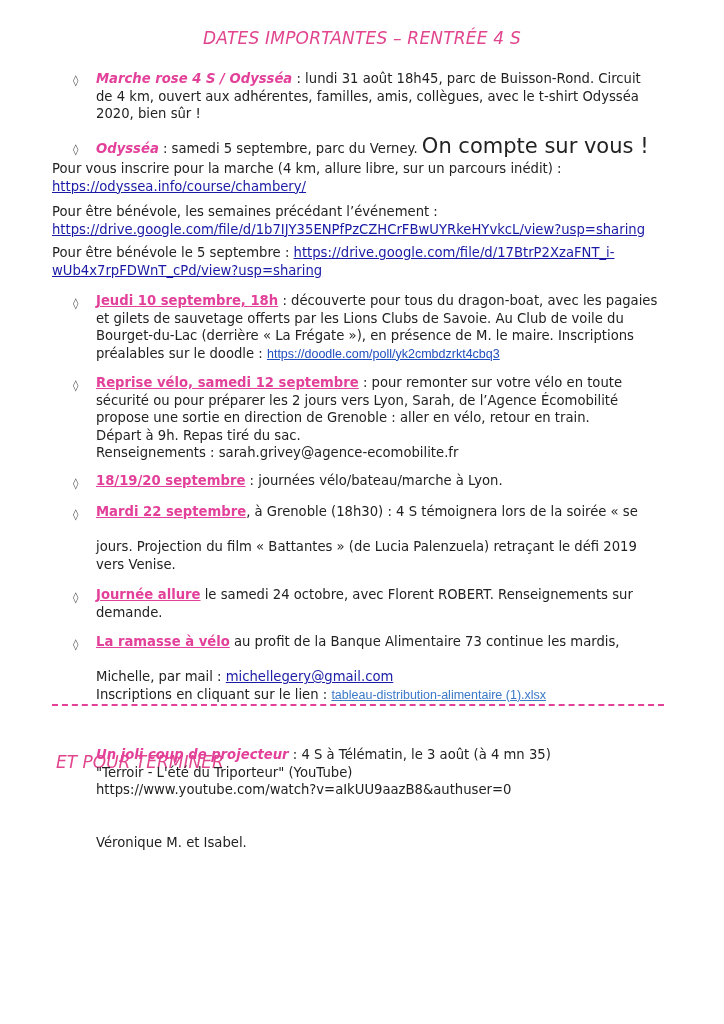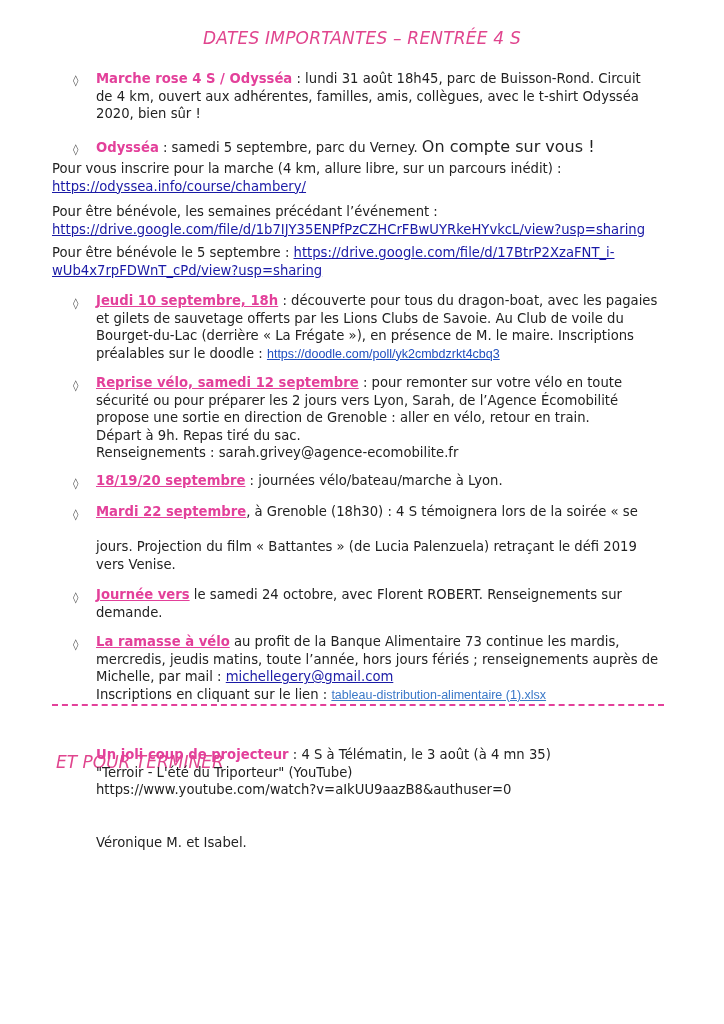--- a/index.html
+++ b/index.html
@@ -6,31 +6,31 @@
   body {
     width: 724px; height: 1024px; position: relative; overflow: hidden;
     font-family: "DejaVu Sans", sans-serif; font-size: 13.2px; color: #222222;
     line-height: 17.6px;
   }
   .abs { position: absolute; }
   .title {
     left: 0; width: 724px; top: 30px; text-align: center;
     font-style: italic; font-size: 17px; color: #e0458e; letter-spacing: 0.2px;
   }
-  .pink { color: #e3409a; font-weight: bold; }
+  .pink { color: #e3409a; font-weight: bold; font-style: italic; }
   .pinku { color: #e3409a; font-weight: bold; text-decoration: underline; }
   .bullet {
     position: absolute; left: 73px; font-size: 11px; color: #555;
   }
   .item { position: absolute; left: 96px; width: 600px; }
   .block { position: absolute; left: 52px; width: 640px; }
   a, .link { color: #1a1aa6; text-decoration: underline; }
   .link-sans { font-family: "Liberation Sans", sans-serif; font-size: 12.5px; color: #1f4fbf; }
   .link-xlsx { font-family: "Liberation Sans", sans-serif; font-size: 12.5px; color: #3a78c8; text-decoration: underline; }
-  .big { font-size: 16px; }
+  .big { font-size: 21px; }
   .dashes {
     left: 52px; top: 704px; width: 612px; height: 0;
     border-top: 2px dashed #e3409a;
   }
   .section-title {
     left: 56px; top: 721px; font-style: italic; font-size: 17px; color: #e0458e; margin-top: 33px;
   }
 </style>
 </head>
 <body>
@@ -87,28 +87,28 @@
 <span class="bullet" style="top:506px">◊</span>
 <div class="item" style="top:503px">
   <span class="pinku">Mardi 22 septembre</span><span>, à Grenoble (18h30) : 4 S témoignera lors de la soirée « se</span><br>
   <br>
   <span>jours. Projection du film « Battantes » (de Lucia Palenzuela) retraçant le défi 2019</span><br>
   <span>vers Venise.</span>
 </div>
 
 <span class="bullet" style="top:589px">◊</span>
 <div class="item" style="top:586px">
-  <span class="pinku">Journée vers</span><span> le samedi 24 octobre, avec Florent ROBERT. Renseignements sur</span><br>
+  <span class="pinku">Journée allure</span><span> le samedi 24 octobre, avec Florent ROBERT. Renseignements sur</span><br>
   <span>demande.</span>
 </div>
 
 <span class="bullet" style="top:636px">◊</span>
 <div class="item" style="top:633px">
   <span class="pinku">La ramasse à vélo</span><span> au profit de la Banque Alimentaire 73 continue les mardis,</span><br>
-  <span>mercredis, jeudis matins, toute l’année, hors jours fériés ; renseignements auprès de</span><br>
+  <br>
   <span>Michelle, par mail : </span><a class="link">michellegery@gmail.com</a><br>
   <span>Inscriptions en cliquant sur le lien : </span><a class="link-xlsx">tableau-distribution-alimentaire (1).xlsx</a>
 </div>
 
 <div class="abs dashes"></div>
 
 <div class="abs section-title">ET POUR TERMINER</div>
 
 <div class="item" style="top:746px">
   <span class="pink">Un joli coup de projecteur</span><span> : 4 S à Télématin, le 3 août (à 4 mn 35)</span><br>

